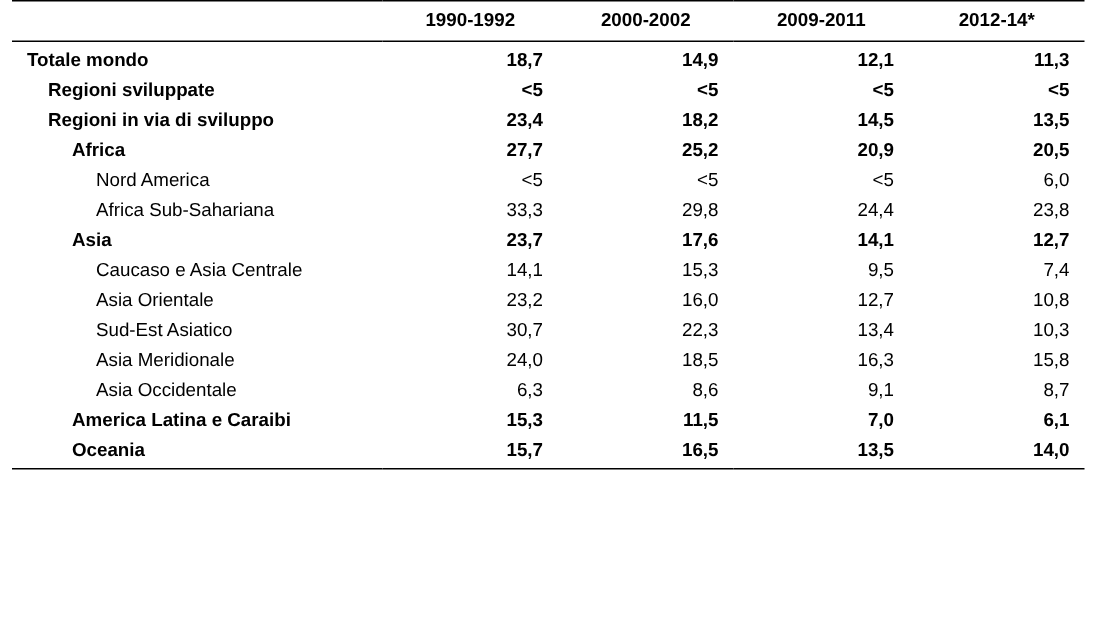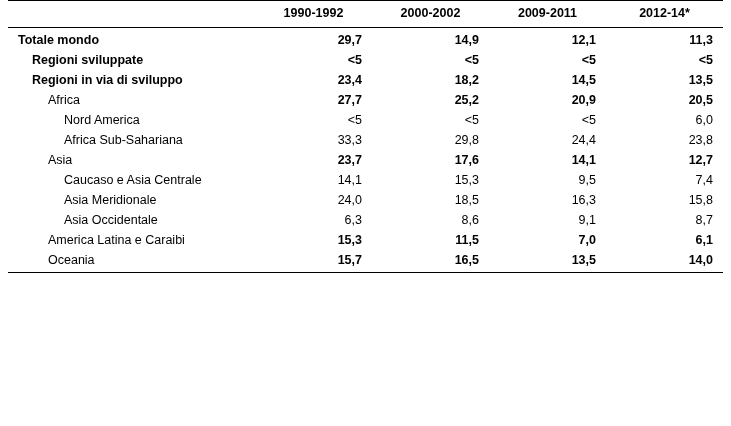--- a/index.html
+++ b/index.html
@@ -49,21 +49,21 @@
     font-size: 12.5px;
     text-align: right;
     white-space: nowrap;
   }
   tbody td.label {
     text-align: left;
     margin-top: 24px;
   }
   tbody tr.lvl0 td.label { padding-left: 10px; font-weight: bold; }
   tbody tr.lvl1 td.label { padding-left: 24px; font-weight: bold; }
-  tbody tr.lvl2 td.label { padding-left: 40px; font-weight: normal; }
+  tbody tr.lvl2 td.label { padding-left: 40px; font-weight: bold; }
   tbody tr.lvl3 td.label { padding-left: 56px; font-weight: normal; }
   tbody tr.bold td { font-weight: bold; }
   tbody tr.plain td { font-weight: normal; }
   tbody tr.first-body td {
     padding-top: 5px;
   }
   tbody tr.last-row td {
     border-bottom: 1.5px solid #000000;
     padding-bottom: 5px;
   }
@@ -85,21 +85,21 @@
         <th class="label-head"></th>
         <th>1990-1992</th>
         <th>2000-2002</th>
         <th>2009-2011</th>
         <th>2012-14*</th>
       </tr>
     </thead>
     <tbody id="table-body">
         <tr class="lvl0 bold first-body">
           <td class="label">Totale mondo</td>
-          <td class="value">29,7</td>
+          <td class="value">18,7</td>
           <td class="value">14,9</td>
           <td class="value">12,1</td>
           <td class="value">11,3</td>
         </tr>
         <tr class="lvl1 bold">
           <td class="label">Regioni sviluppate</td>
           <td class="value">&lt;5</td>
           <td class="value">&lt;5</td>
           <td class="value">&lt;5</td>
           <td class="value">&lt;5</td>
@@ -140,20 +140,34 @@
           <td class="value">12,7</td>
         </tr>
         <tr class="lvl3 plain">
           <td class="label">Caucaso e Asia Centrale</td>
           <td class="value">14,1</td>
           <td class="value">15,3</td>
           <td class="value">9,5</td>
           <td class="value">7,4</td>
         </tr>
         <tr class="lvl3 plain">
+          <td class="label">Asia Orientale</td>
+          <td class="value">23,2</td>
+          <td class="value">16,0</td>
+          <td class="value">12,7</td>
+          <td class="value">10,8</td>
+        </tr>
+        <tr class="lvl3 plain">
+          <td class="label">Sud-Est Asiatico</td>
+          <td class="value">30,7</td>
+          <td class="value">22,3</td>
+          <td class="value">13,4</td>
+          <td class="value">10,3</td>
+        </tr>
+        <tr class="lvl3 plain">
           <td class="label">Asia Meridionale</td>
           <td class="value">24,0</td>
           <td class="value">18,5</td>
           <td class="value">16,3</td>
           <td class="value">15,8</td>
         </tr>
         <tr class="lvl3 plain">
           <td class="label">Asia Occidentale</td>
           <td class="value">6,3</td>
           <td class="value">8,6</td>

